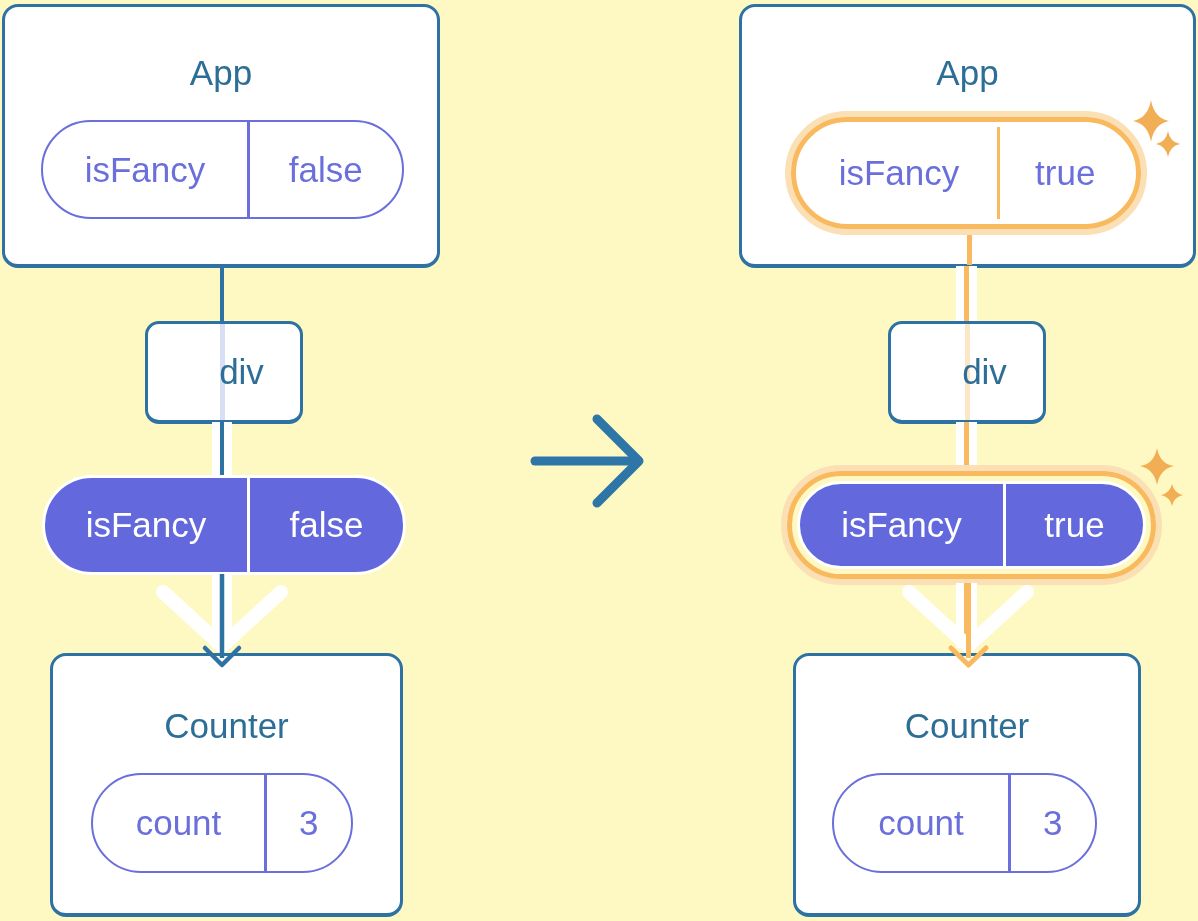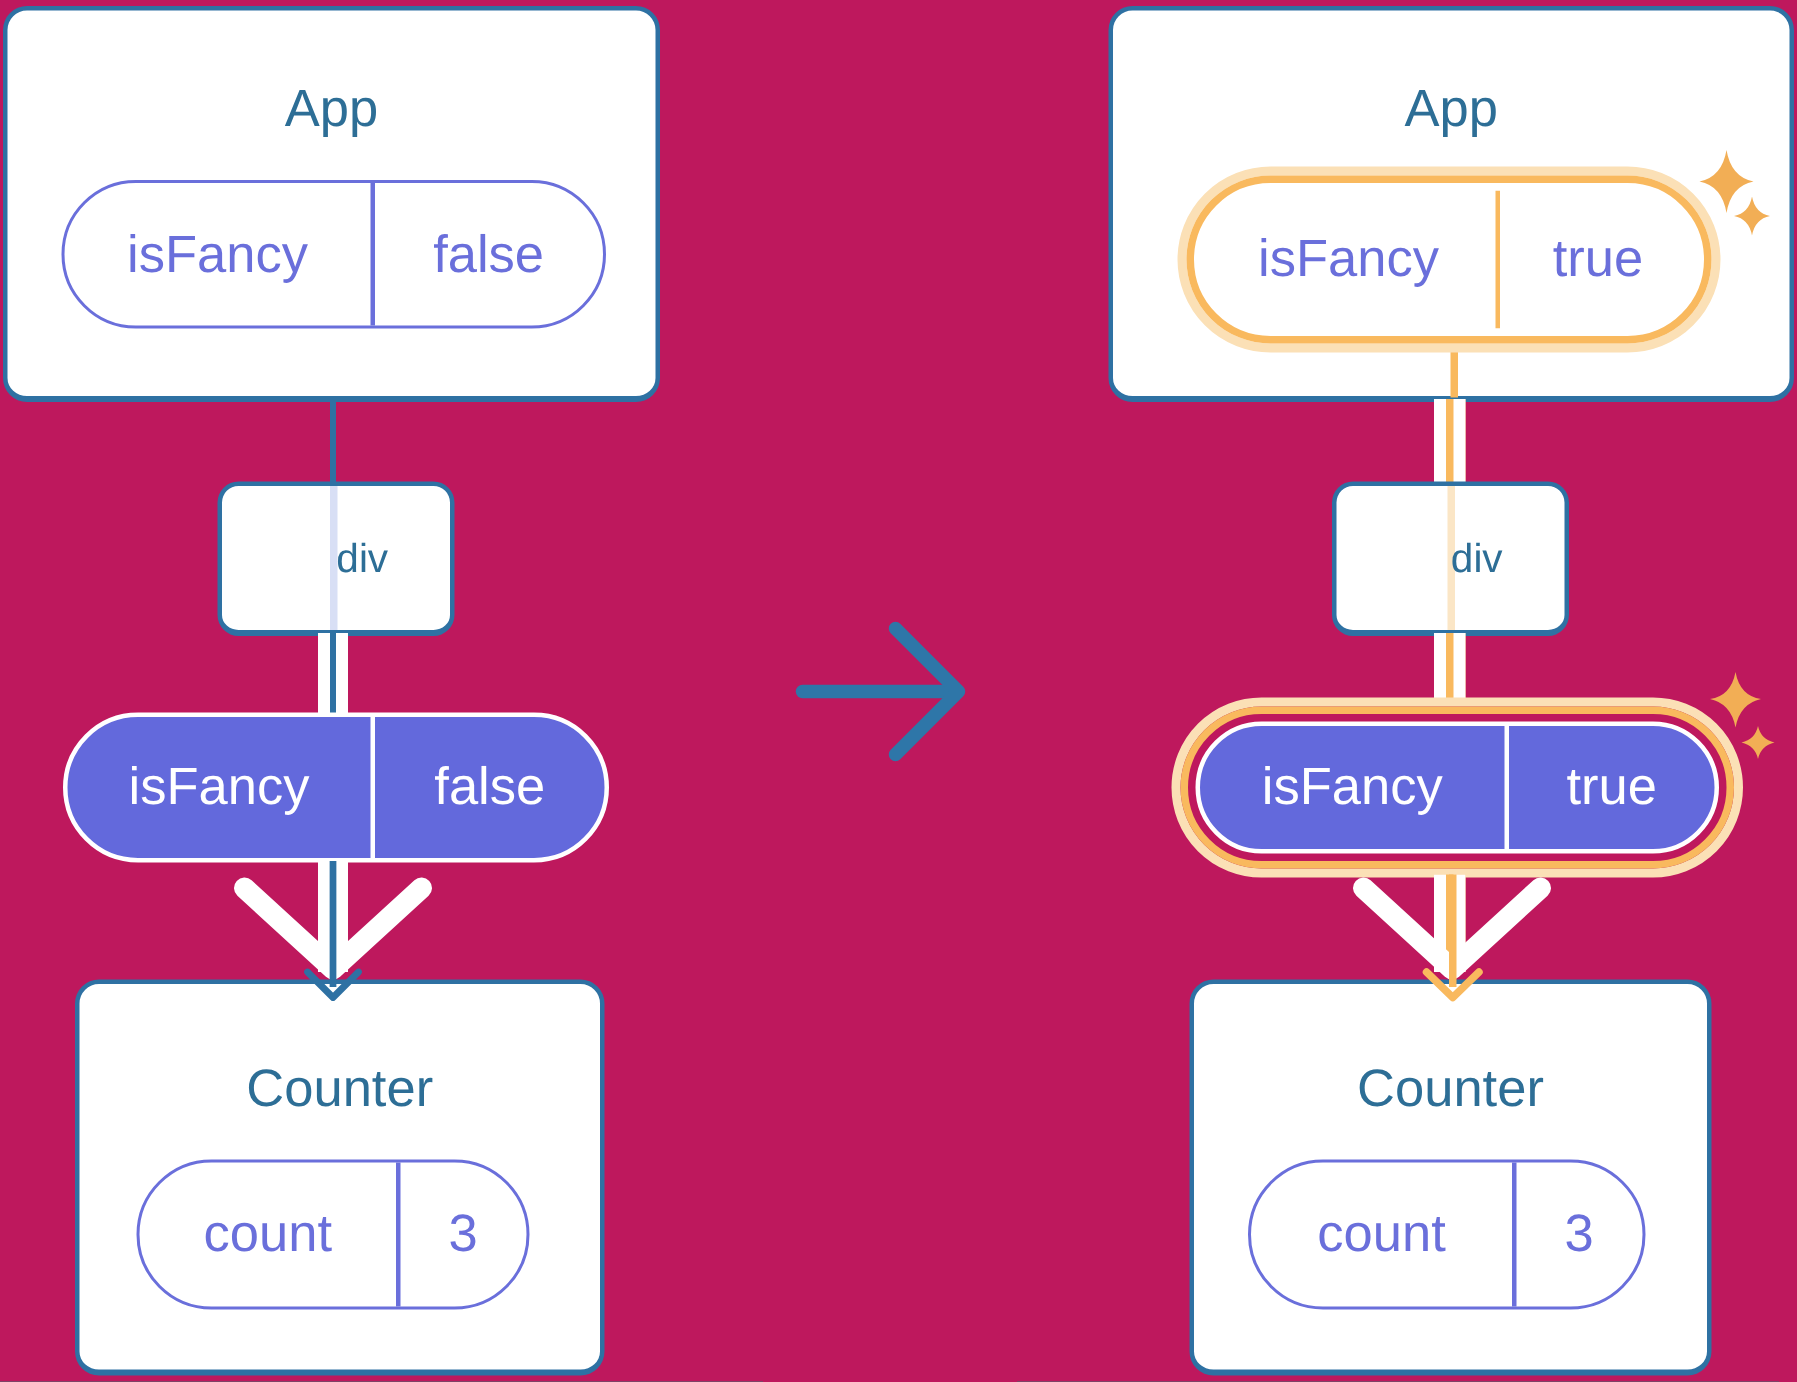--- a/index.html
+++ b/index.html
@@ -1,33 +1,33 @@
 <!DOCTYPE html>
 <html><head>
 <meta charset="utf-8">
 <style>
   html,body{margin:0;padding:0;background:#4C6671;}
   #canvas{
     position:relative;width:1198px;height:921px;overflow:hidden;
-    background:#be185d;
+    background:#fef9c3;
     font-family:"Liberation Sans","DejaVu Sans",sans-serif;
   }
   
   .card{
     position:absolute;background:#fff;border:3px solid #2E71A3;border-bottom-width:4px;
     border-radius:16px;box-sizing:border-box;
   }
   .card-title{
     position:absolute;left:0;right:0;top:48px;text-align:center;
     font-size:35px;line-height:36px;font-weight:500;color:#2D6E96;
   }
   .small-label{
     position:absolute;left:0;right:0;top:0;bottom:0;
     display:flex;align-items:center;justify-content:center;
-    font-size:27px;font-weight:500;color:#2D6E96;padding-left:35px;
+    font-size:35px;font-weight:500;color:#2D6E96;padding-left:35px;
   }
   
   .pill-outline{
     position:absolute;box-sizing:border-box;background:#fff;
     border:2.5px solid #6A6FDB;border-radius:60px;display:flex;
   }
   .pill-outline .cell{
     display:flex;align-items:center;justify-content:center;
     font-size:35px;color:#6A6FDB;
   }

